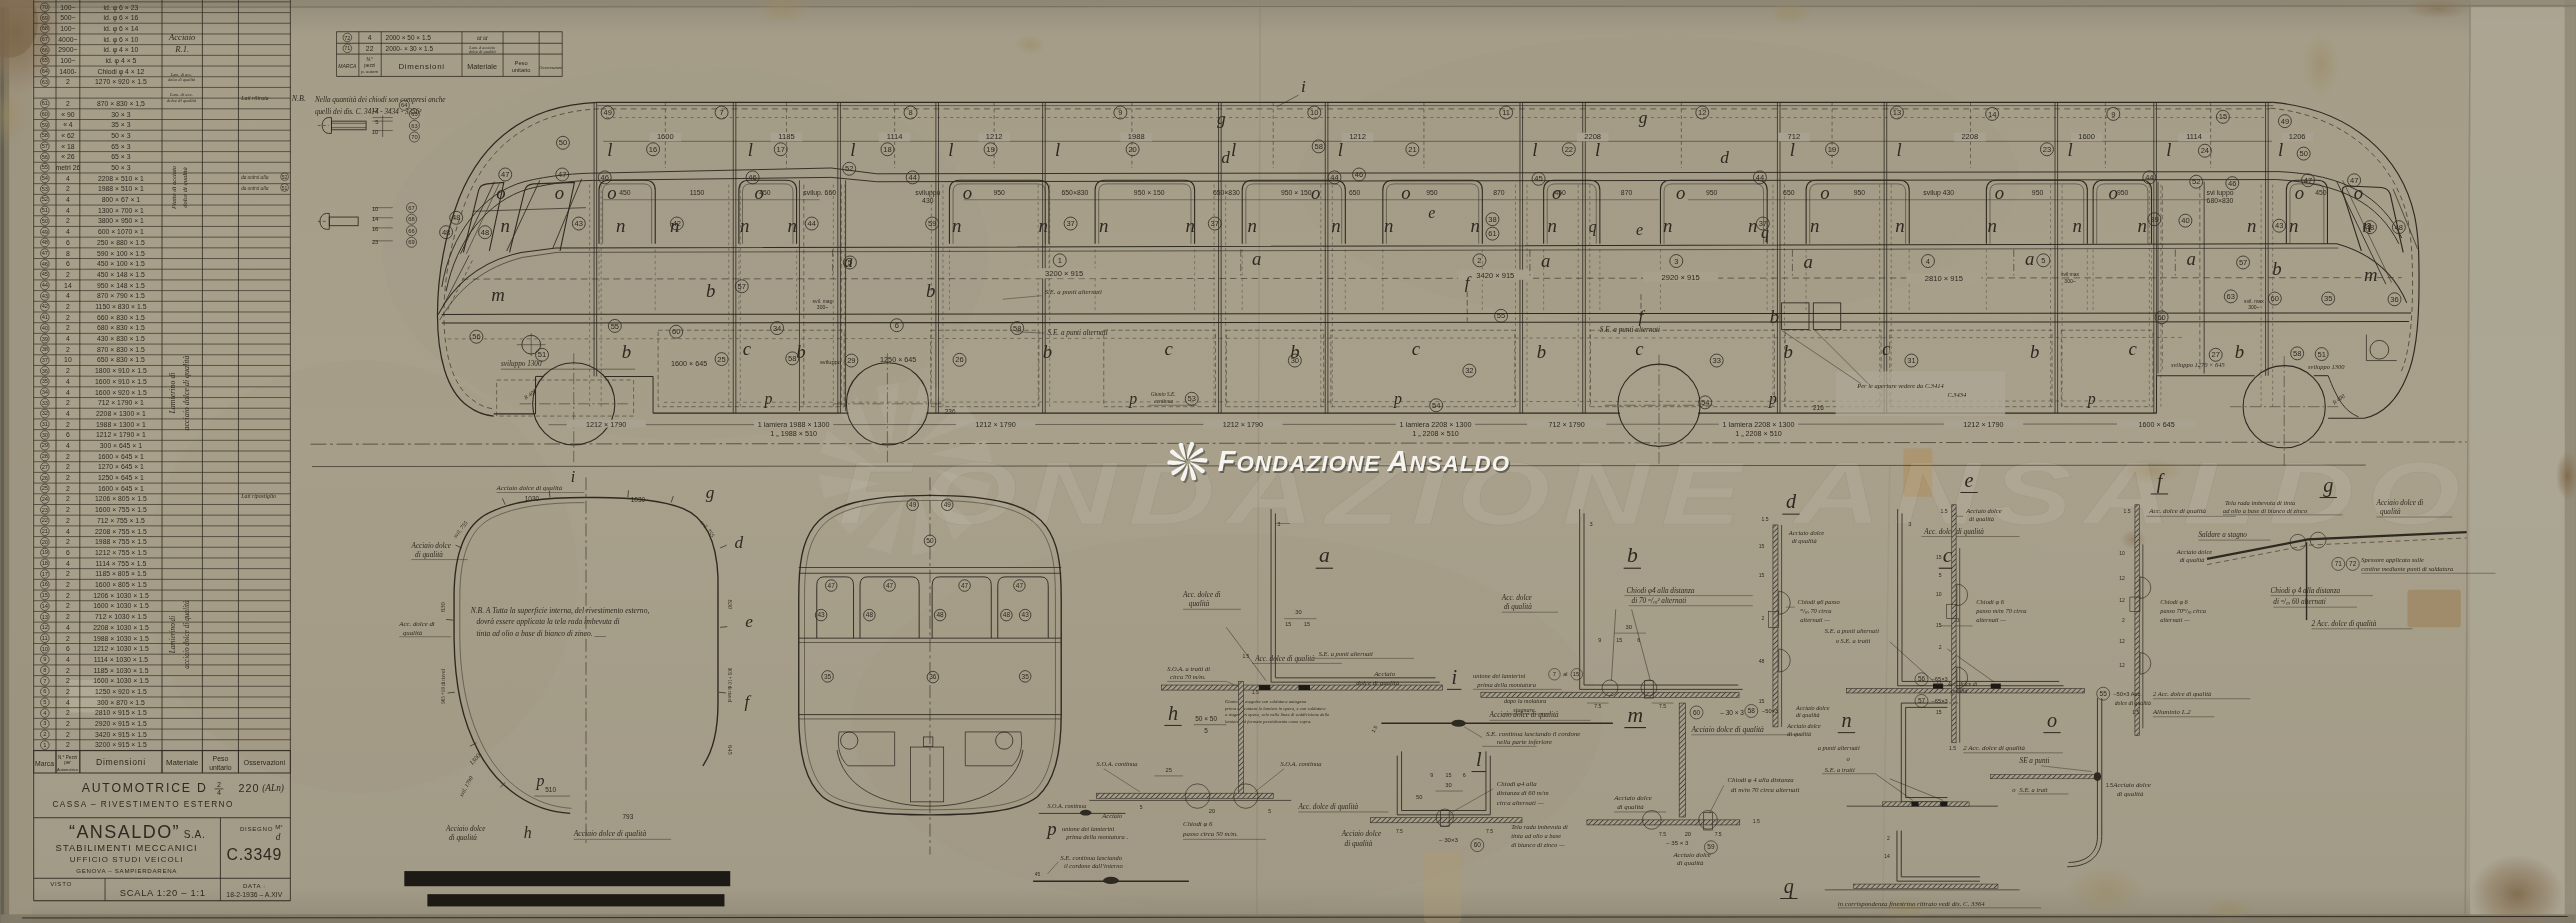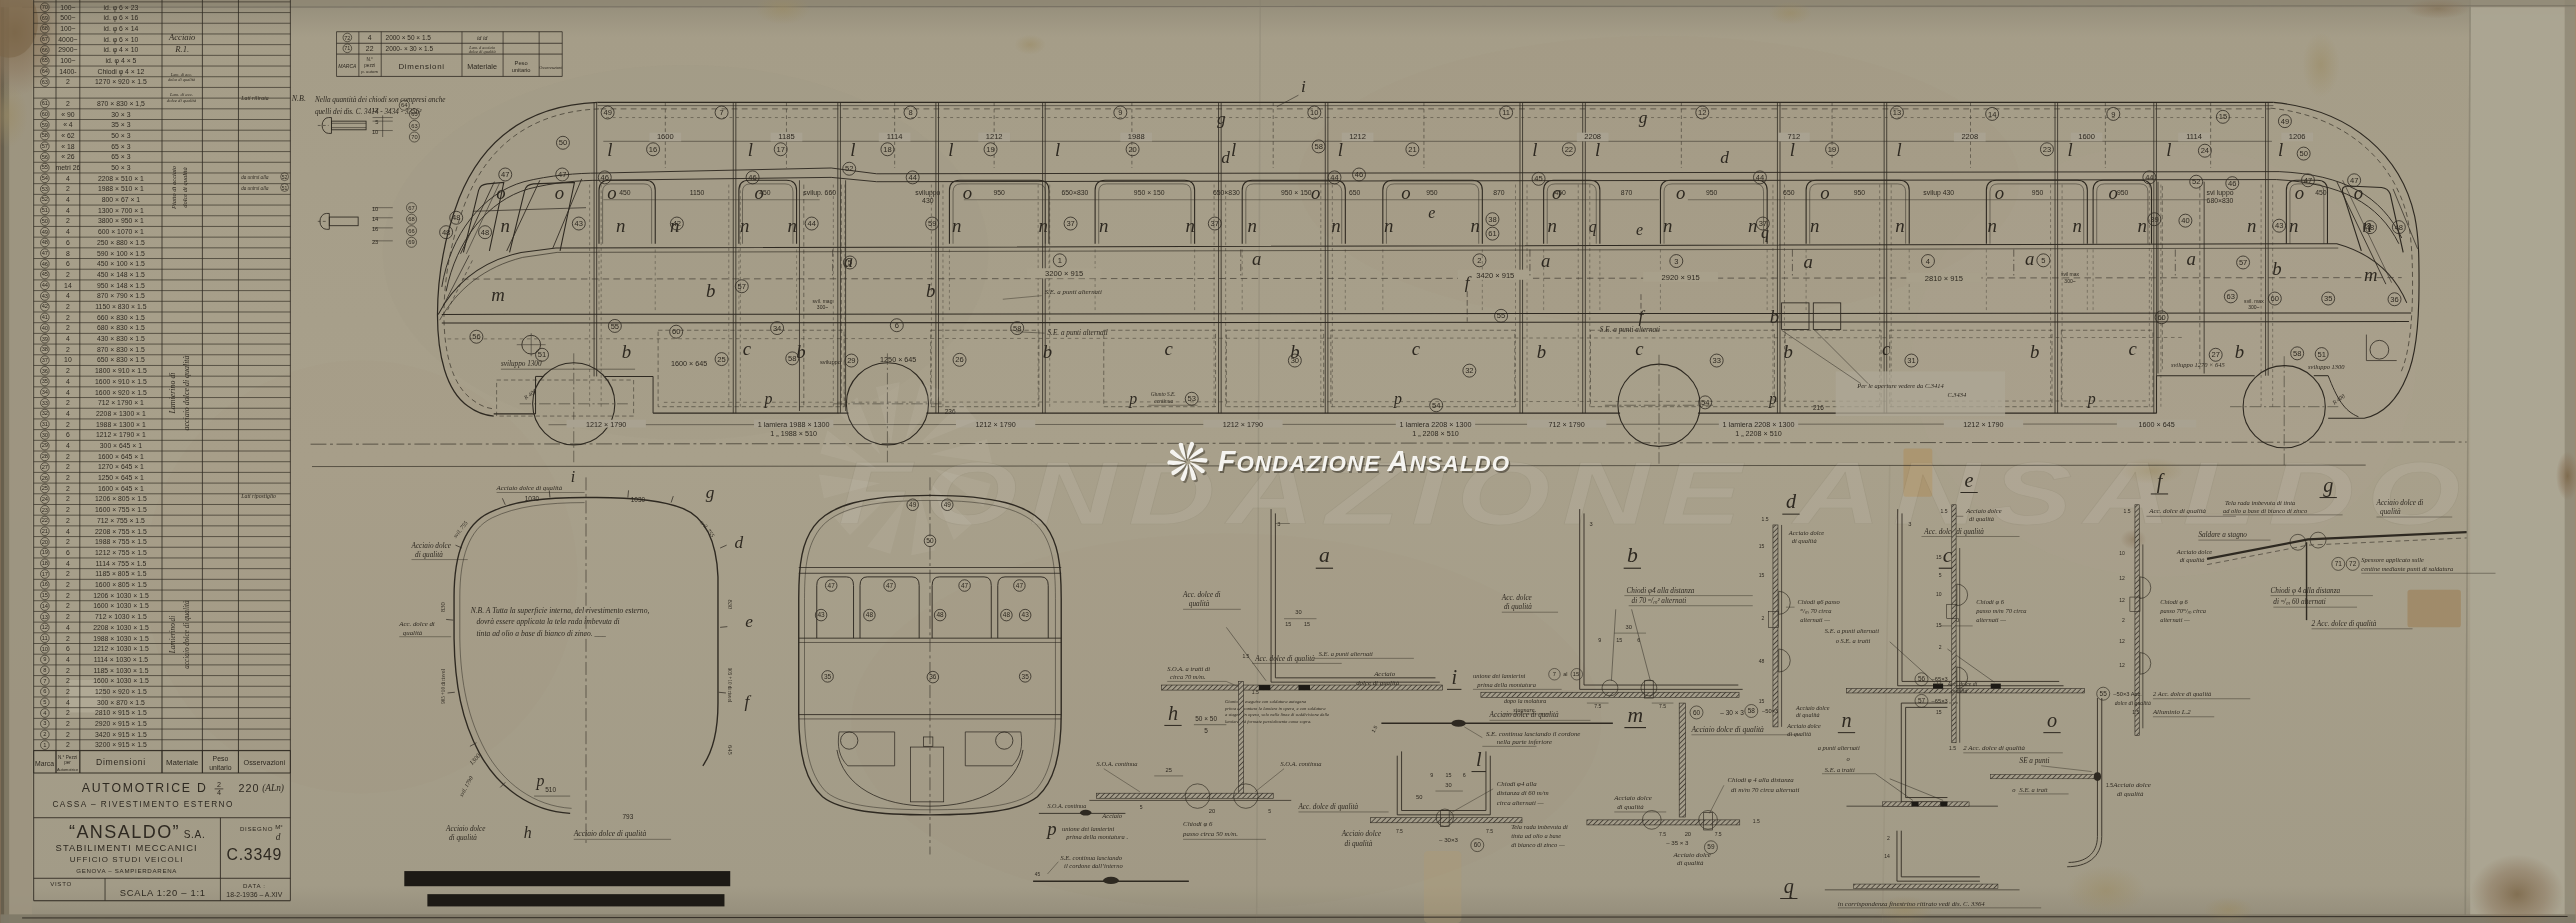--- a/index.html
+++ b/index.html
@@ -1,14 +1,14 @@
 <!DOCTYPE html>
 <html style="font-size:11.5px"><head><meta charset="utf-8"><title>C.3349</title><style>
 html,body{margin:0;padding:0}
-#page{position:relative;width:2576px;height:923px;overflow:hidden;background:#c2410c;font-family:"Liberation Sans",sans-serif}
+#page{position:relative;width:2576px;height:923px;overflow:hidden;background:#0369a1;font-family:"Liberation Sans",sans-serif}
 svg{filter:blur(0.3px)}
 </style></head><body>
 <div id="page">
 <svg width="2576" height="923" viewBox="0 0 3571 1280">
 <defs>
 <pattern id="hatch" width="5" height="5" patternTransform="rotate(45)" patternUnits="userSpaceOnUse">
           <rect width="5" height="5" fill="#a39c8a"></rect>
           <line x1="0" y1="0" x2="0" y2="5" stroke="#2e2921" stroke-width="1.9"></line>
         </pattern>
 <radialGradient id="stainbr" cx="50%" cy="50%" r="50%">

